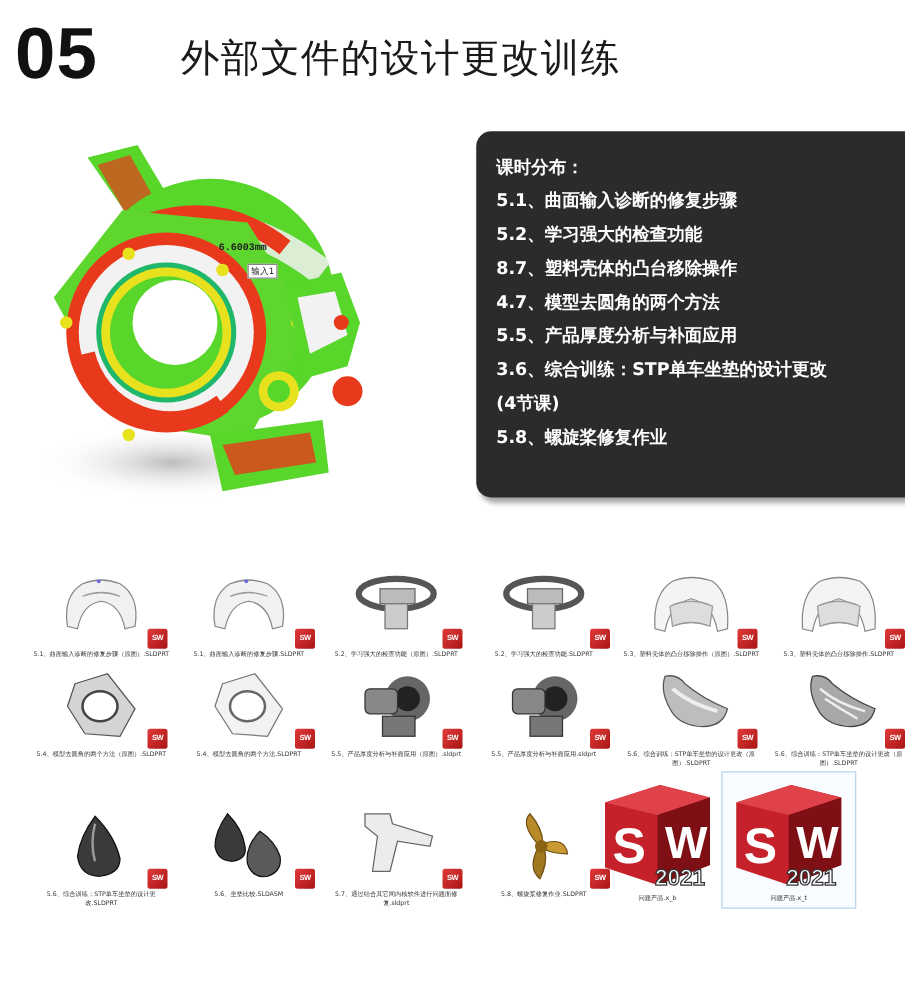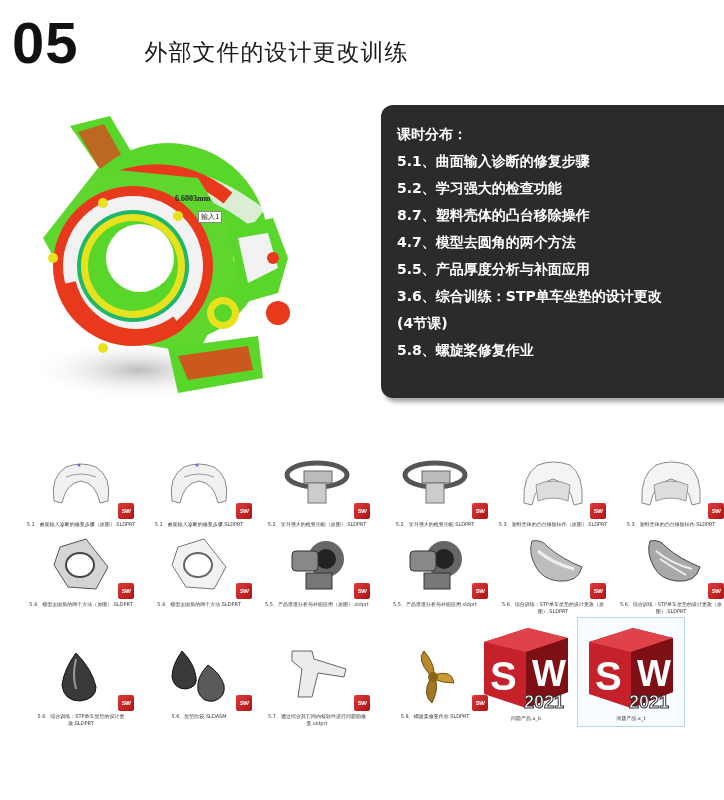--- a/index.html
+++ b/index.html
@@ -1,25 +1,25 @@
 <!DOCTYPE html>
 <html><head>
 <meta charset="utf-8">
 <style>
   * { box-sizing: border-box; margin: 0; padding: 0; }
   body { width: 724px; height: 800px; background: #ffffff; font-family: "DejaVu Sans", "Liberation Sans", sans-serif; color: #111; position: relative; overflow: hidden; }
 
   .header { position: absolute; left: 12px; top: 14px; display: flex; align-items: flex-end; gap: 40px; }
   .chapter-num { font-family: "Liberation Sans", sans-serif; font-size: 58px; font-weight: 700; line-height: 58px; color: #111; letter-spacing: 1px; }
-  .chapter-title { font-size: 23px; margin-left: 26px; margin-bottom: 4px; color: #1a1a1a; letter-spacing: 1px; }
+  .chapter-title { font-size: 31px; margin-left: 26px; margin-bottom: 4px; color: #1a1a1a; letter-spacing: 1px; }
 
   
   .hero { position: absolute; left: 28px; top: 108px; width: 300px; height: 310px; }
   .hero svg { width: 100%; height: 100%; }
-  .dim-label { position: absolute; font-size: 8px; font-weight: 700; color: #222; font-family: Liberation Serif, serif; }
+  .dim-label { position: absolute; font-size: 8px; font-weight: 700; color: #222; font-family: Liberation Mono, monospace; }
   .tag-label { position: absolute; font-size: 7px; background: #fff; border: 1px solid #888; padding: 0 2px; color: #222; margin-left: 20px; }
 
   
   .panel { position: absolute; left: 353px; top: 105px; width: 354px; height: 293px; background: #2b2b2b; border-radius: 12px; box-shadow: 3px 4px 4px rgba(0,0,0,0.35); padding: 16px 14px 0 16px; margin-left: 28px; }
   .panel-heading { color: #fff; font-size: 14px; font-weight: 700; line-height: 27px; }
   .panel-item { color: #fff; font-size: 14px; font-weight: 700; line-height: 27px; white-space: nowrap; }
 
   
   .grid { position: absolute; left: 22px; top: 455px; width: 680px; }
   .file { position: absolute; width: 118px; text-align: center; }

